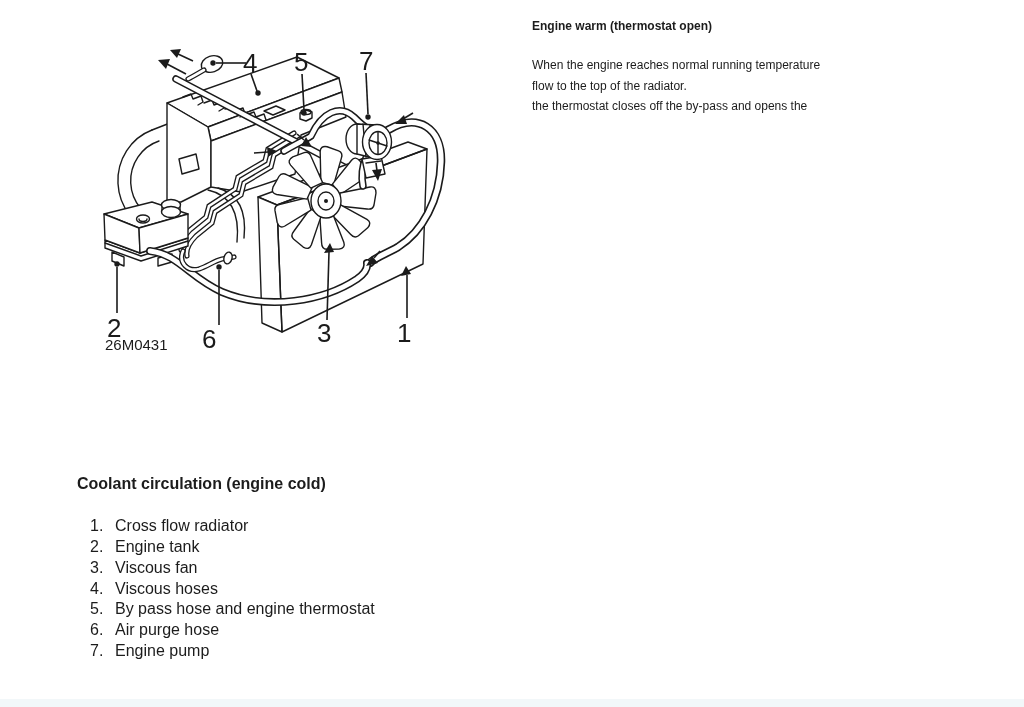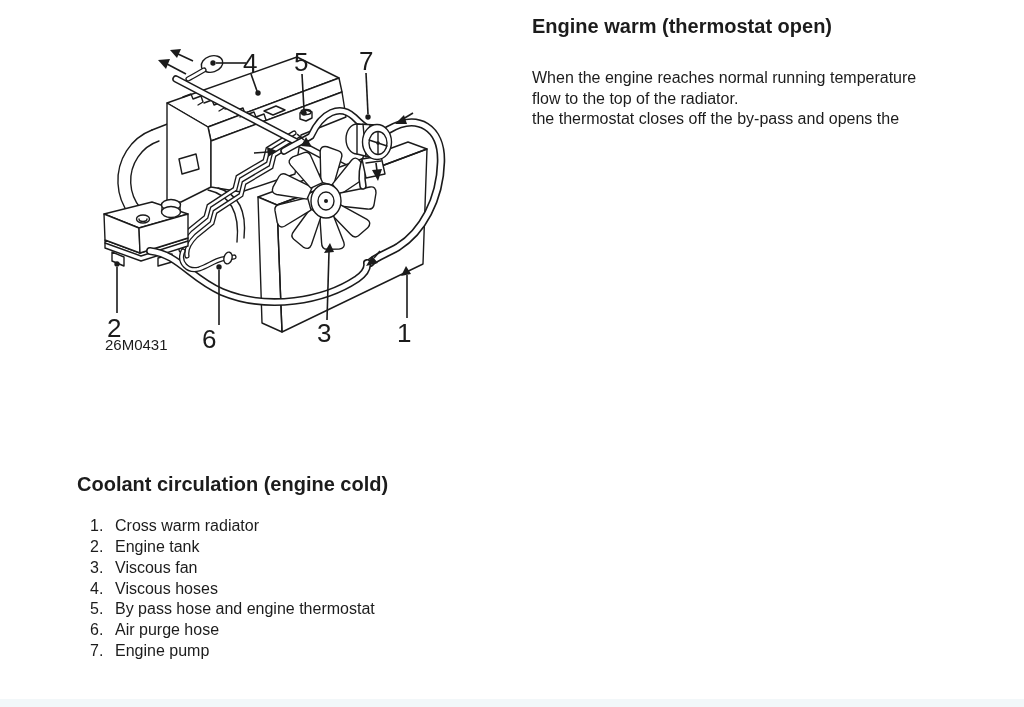--- a/index.html
+++ b/index.html
@@ -13,23 +13,23 @@
   .fw{fill:#ffffff;stroke:#1b1b1b;stroke-width:1.4;stroke-linejoin:round;}
   .to{fill:none;stroke:#1b1b1b;stroke-width:7.5;stroke-linecap:round;}
   .ti{fill:none;stroke:#ffffff;stroke-width:4.4;stroke-linecap:round;}
   .to2{fill:none;stroke:#1b1b1b;stroke-width:5.2;stroke-linecap:round;}
   .ti2{fill:none;stroke:#ffffff;stroke-width:2.6;stroke-linecap:round;}
   .ld{stroke:#1b1b1b;stroke-width:1.6;fill:none;}
   .ah{fill:#1b1b1b;stroke:none;}
   .cap{font-family:"Liberation Sans",sans-serif;font-size:26px;fill:#1b1b1b;}
   .code{font-family:"Liberation Sans",sans-serif;font-size:15px;fill:#1b1b1b;}
   
-  .rp-heading{position:absolute;left:532px;top:16px;font-size:20px;font-weight:bold;line-height:20px;white-space:nowrap;}
-  .rp-body{position:absolute;left:532px;top:68px;font-size:16px;line-height:20.6px;}
-  .cc-heading{position:absolute;left:77px;top:474px;font-size:20px;font-weight:bold;line-height:20px;white-space:nowrap;}
+  .rp-heading{position:absolute;left:532px;top:16px;font-size:12px;font-weight:bold;line-height:20px;white-space:nowrap;}
+  .rp-body{position:absolute;left:532px;top:55px;font-size:12px;line-height:20.6px;}
+  .cc-heading{position:absolute;left:77px;top:474px;font-size:16px;font-weight:bold;line-height:20px;white-space:nowrap;}
   .cc-list{position:absolute;left:90px;top:516px;font-size:16px;line-height:20.85px;}
   .cc-row{display:flex;}
   .cc-num{width:25px;flex:0 0 25px;}
   .footer-strip{position:absolute;left:0;bottom:0;width:100%;height:8px;background:#f2f7f9;}
 </style>
 </head>
 <body>
 
 <div id="page">
 
@@ -192,21 +192,21 @@
   <div class="rp-body">
     <div>When the engine reaches normal running temperature</div>
     <div>flow to the top of the radiator.</div>
     <div>the thermostat closes off the by-pass and opens the</div>
   </div>
 
   <div class="cc-heading">Coolant circulation (engine cold)</div>
   <div class="cc-list">
     <div class="cc-row">
       <span class="cc-num">1.</span>
-      <span>Cross warm radiator</span>
+      <span>Cross flow radiator</span>
     </div>
     <div class="cc-row">
       <span class="cc-num">2.</span>
       <span>Engine tank</span>
     </div>
     <div class="cc-row">
       <span class="cc-num">3.</span>
       <span>Viscous fan</span>
     </div>
     <div class="cc-row">

